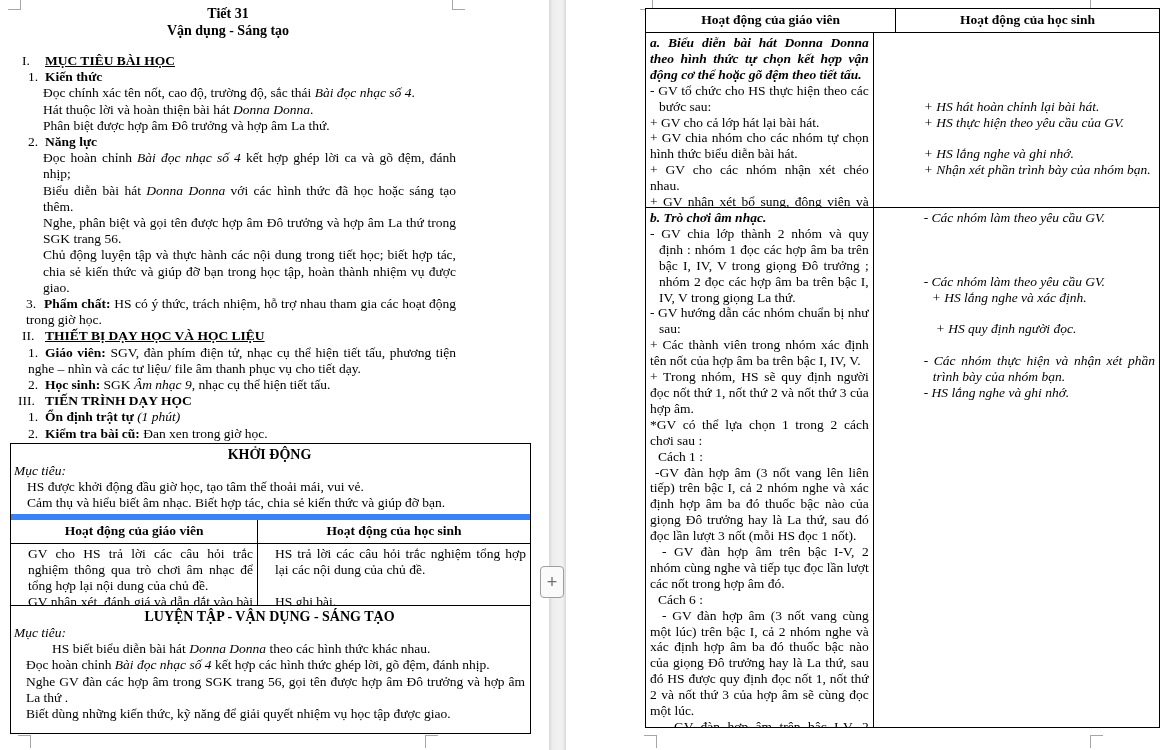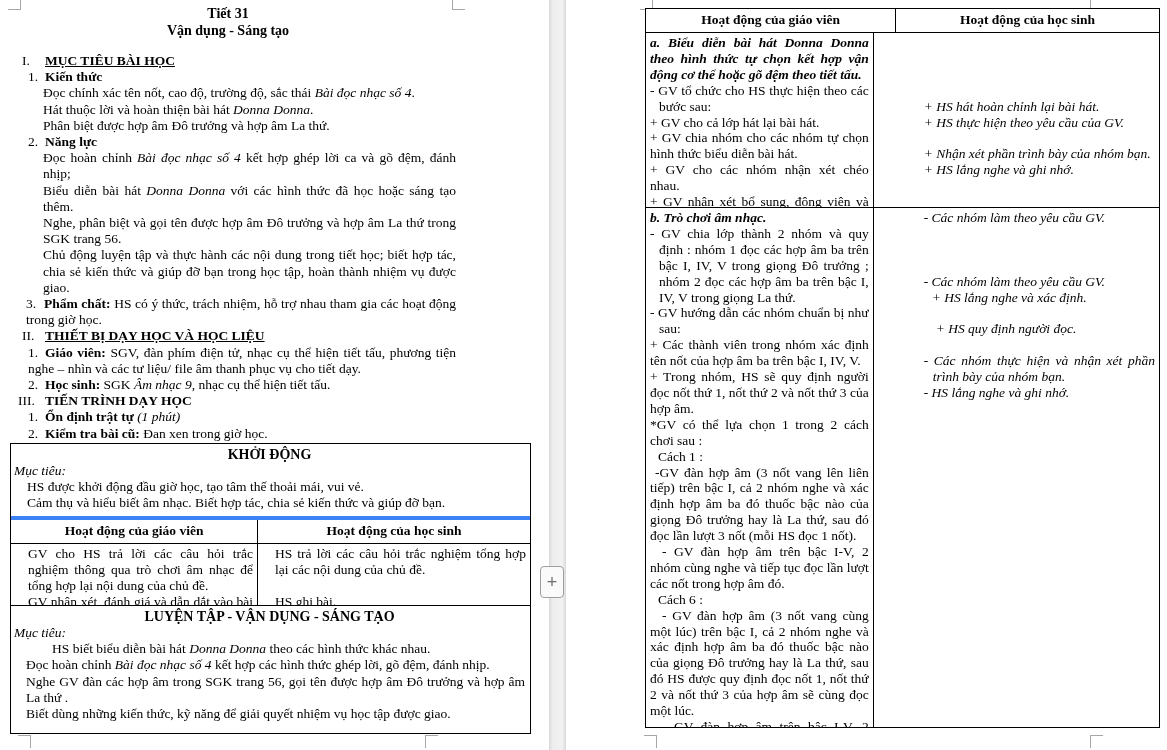--- a/index.html
+++ b/index.html
@@ -44,21 +44,21 @@
   .ps-ind5{text-indent:5px;}
   .ps-ind8{text-indent:8px;}
   .ps-ind12{text-indent:12px;}
   .ps-flat{}
   .ps-blank{}
 
   
   .kd-box{position:absolute;left:10px;top:443px;width:521px;height:163px;border:1px solid #000;
           box-sizing:border-box;font-size:13.5px;line-height:16.2px;background:#fff;}
   .box-title{text-align:center;font-weight:bold;font-size:14px;line-height:17px;}
-  .kd-top{height:76px;border-bottom:4px solid #3b82f6;box-sizing:border-box;padding:2px 5px 0 3px;overflow:hidden;}
+  .kd-top{height:76px;border-bottom:6px solid #3b82f6;box-sizing:border-box;padding:2px 5px 0 3px;overflow:hidden;}
   .hdr-row{display:flex;height:24px;border-bottom:1px solid #000;box-sizing:border-box;
            font-weight:bold;text-align:center;line-height:22px;}
   .kd-hcell-gv{width:248px;border-right:1px solid #000;box-sizing:border-box;}
   .kd-hcell-hs{width:273px;box-sizing:border-box;}
   .kd-body{display:flex;height:62px;}
   .kd-cell{box-sizing:border-box;padding:2px 4px 0 4px;overflow:hidden;line-height:15.9px;}
   .kd-cell-gv{width:248px;border-right:1px solid #000;}
   .kd-cell-hs{width:273px;}
 
   
@@ -180,22 +180,22 @@
             <div class="para ps-flat"><span>+ GV nhận xét bổ sung, động viên và đánh giá hoạt động của các nhóm.</span></div>
           </div>
         <div class="rt-cell rt-cell-hs">
             <div class="para ps-blank">&nbsp;</div>
             <div class="para ps-blank">&nbsp;</div>
             <div class="para ps-blank">&nbsp;</div>
             <div class="para ps-blank">&nbsp;</div>
             <div class="para ps-flat"><span>+ HS hát hoàn chỉnh lại bài hát.</span></div>
             <div class="para ps-flat"><span>+ HS thực hiện theo yêu cầu của GV.</span></div>
             <div class="para ps-blank">&nbsp;</div>
+            <div class="para ps-flat"><span>+ HS lắng nghe và ghi nhớ.</span></div>
             <div class="para ps-flat"><span>+ Nhận xét phần trình bày của nhóm bạn.</span></div>
-            <div class="para ps-flat"><span>+ HS lắng nghe và ghi nhớ.</span></div>
           </div>
       </div>
       <div class="rt-row rt-row-b">
         <div class="rt-cell rt-cell-gv">
             <div class="para ps-flat"><span class="b it">b. Trò chơi âm nhạc.</span></div>
             <div class="para ps-dash9"><span>- GV chia lớp thành 2 nhóm và quy định : nhóm 1 đọc các hợp âm ba trên bậc I, IV, V trong giọng Đô trưởng ; nhóm 2 đọc các hợp âm ba trên bậc I, IV, V trong giọng La thứ.</span></div>
             <div class="para ps-dash9"><span>- GV hướng dẫn các nhóm chuẩn bị như sau:</span></div>
             <div class="para ps-flat"><span>+ Các thành viên trong nhóm xác định tên nốt của hợp âm ba trên bậc I, IV, V.</span></div>
             <div class="para ps-flat"><span>+ Trong nhóm, HS sẽ quy định người đọc nốt thứ 1, nốt thứ 2 và nốt thứ 3 của hợp âm.</span></div>
             <div class="para ps-flat"><span>*GV có thể lựa chọn 1 trong 2 cách chơi sau :</span></div>

